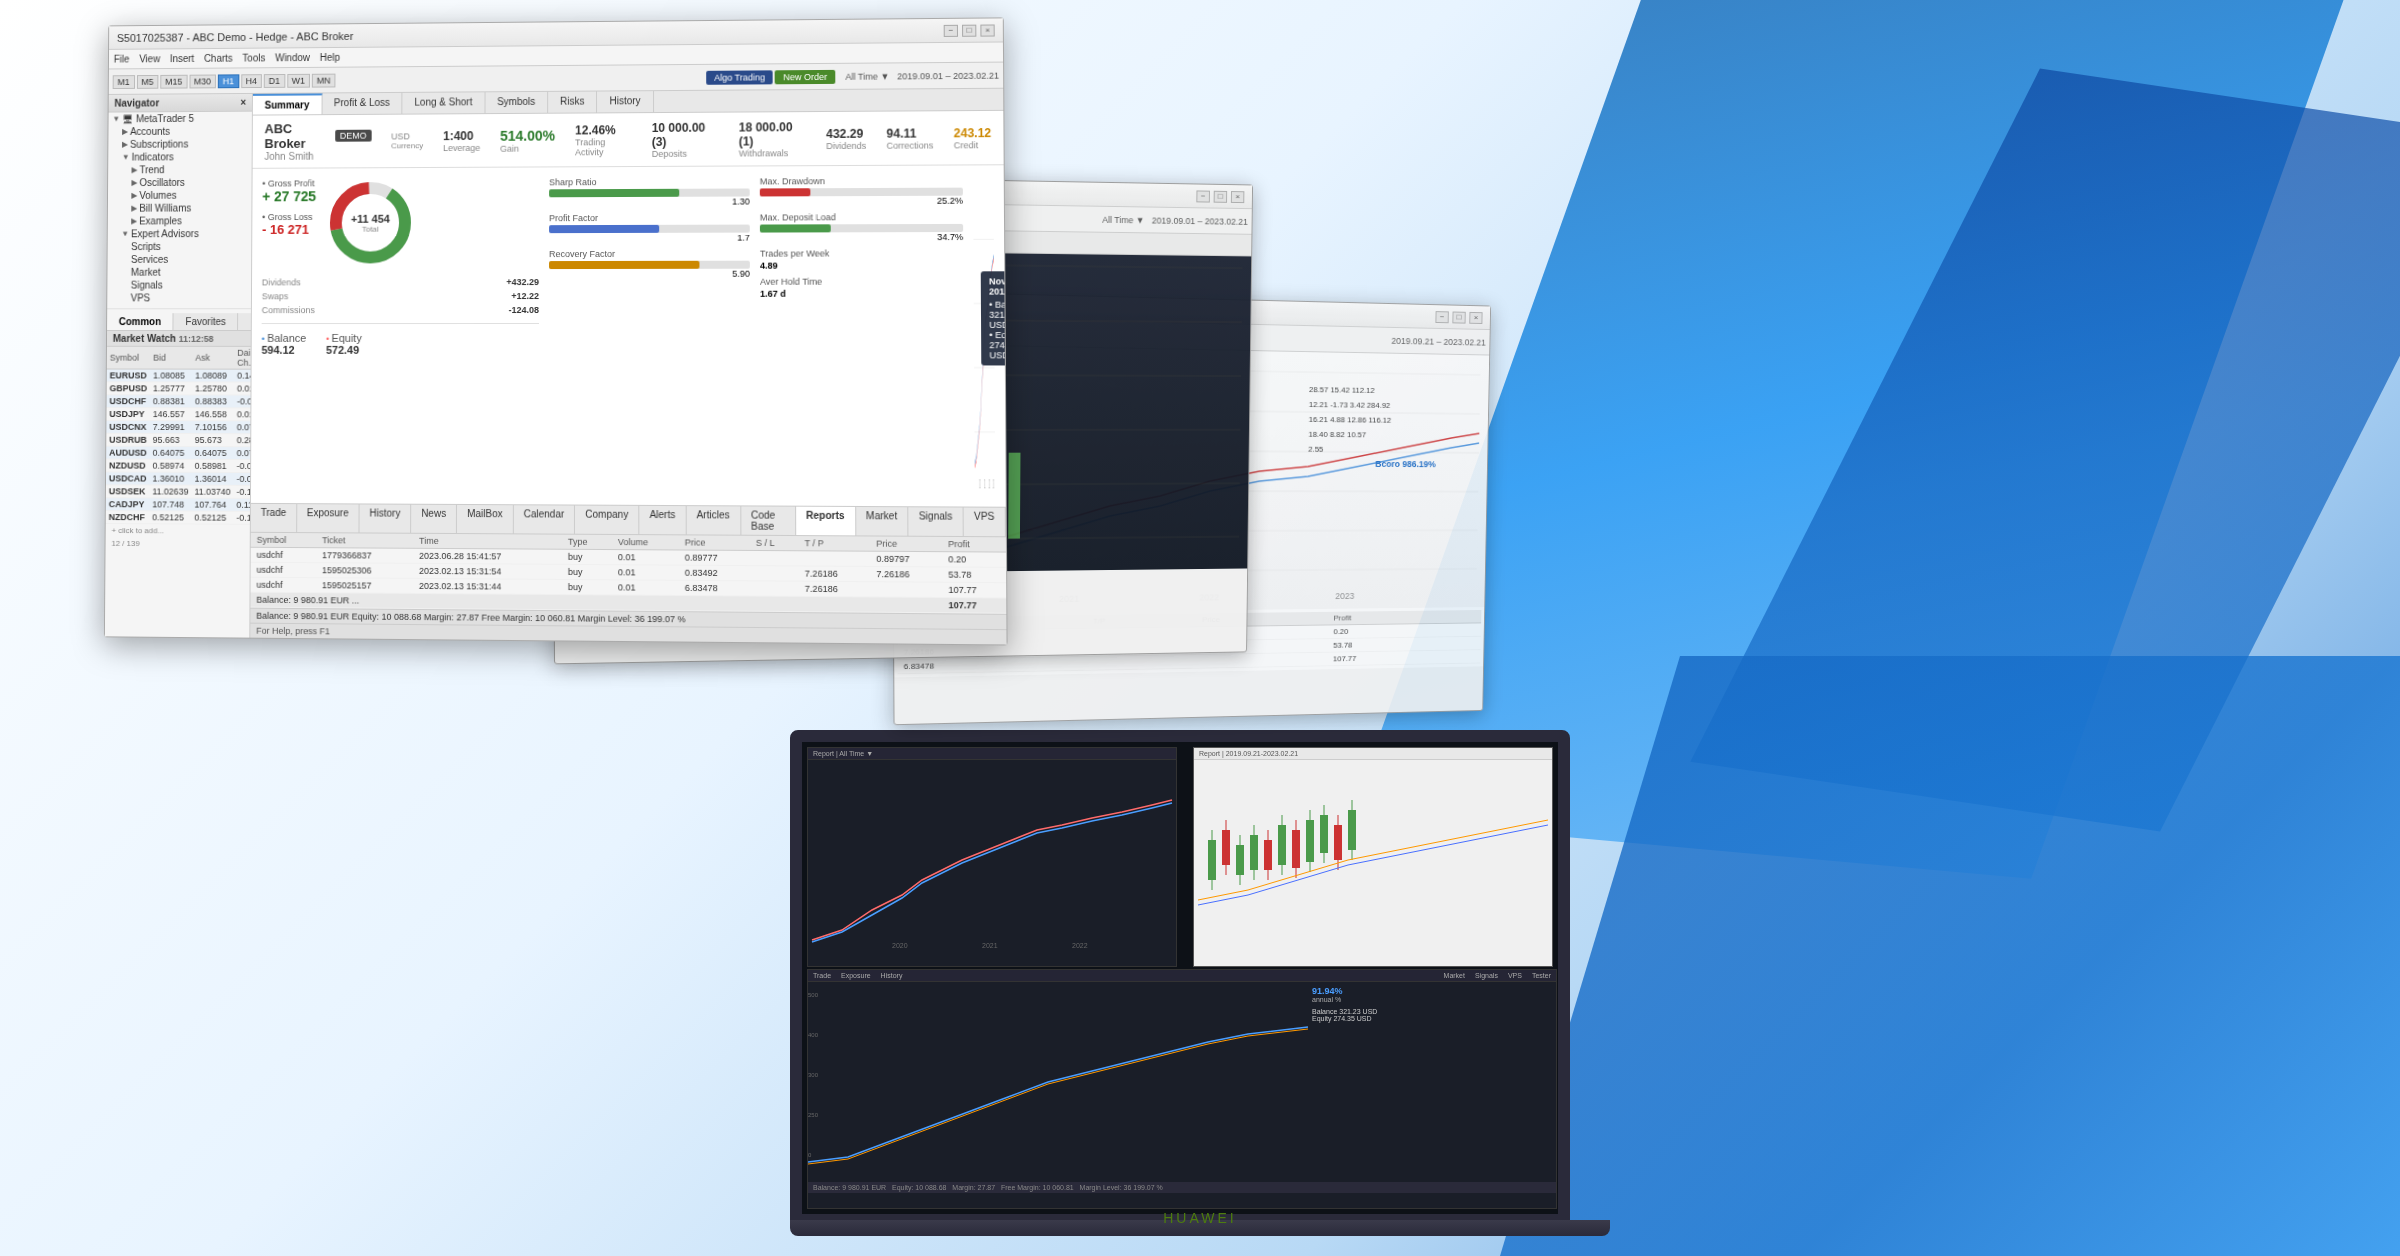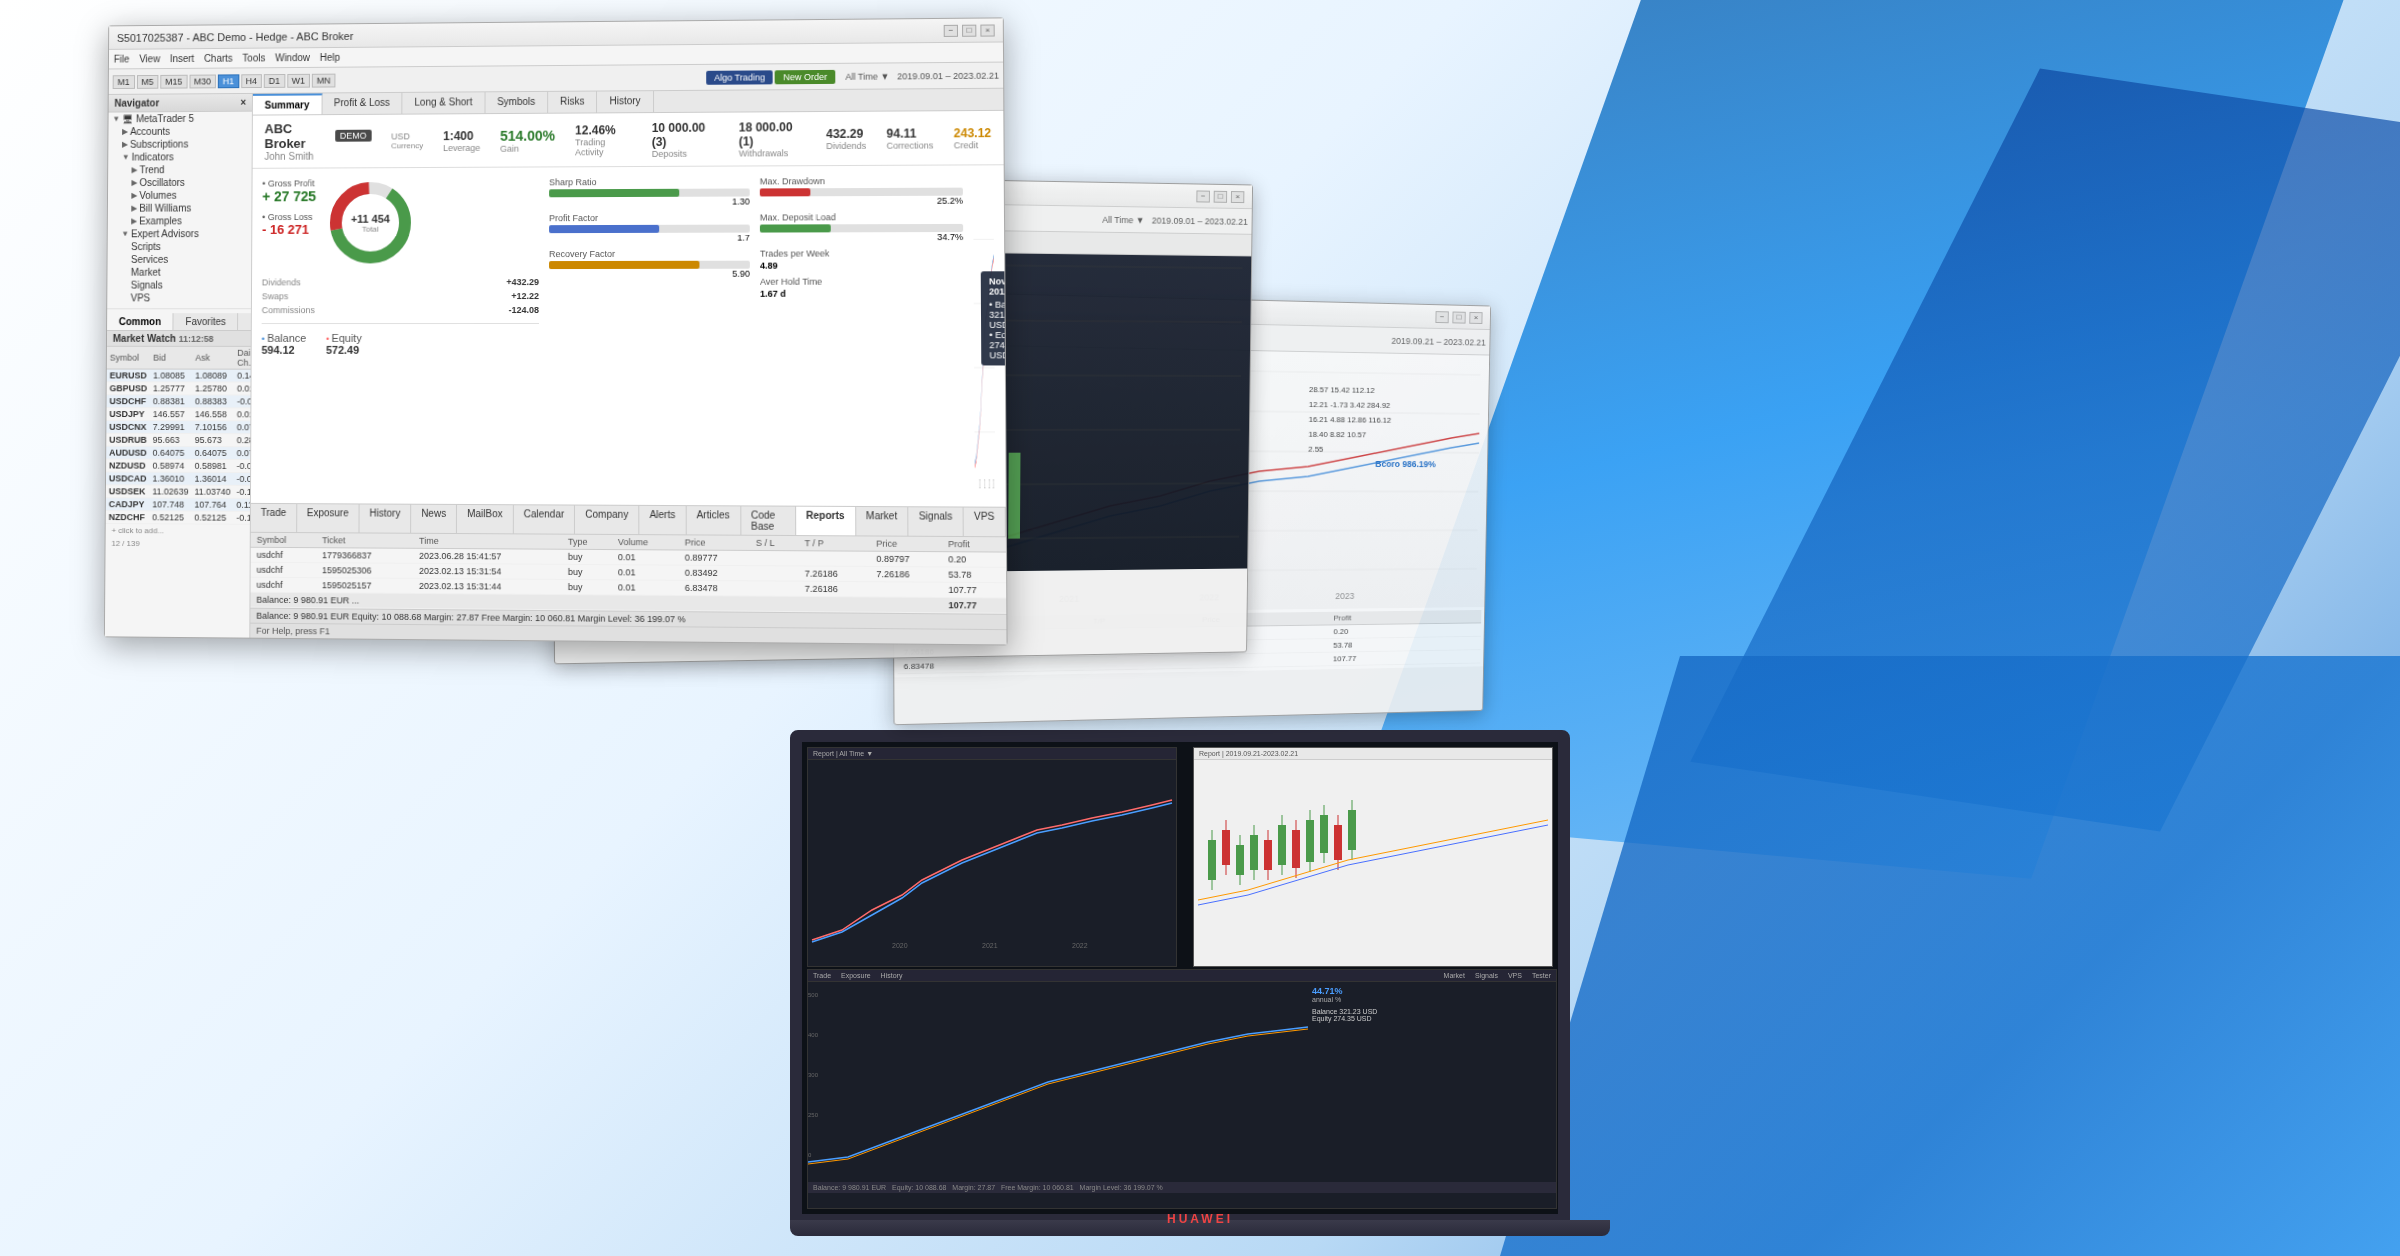--- a/index.html
+++ b/index.html
@@ -615,24 +615,24 @@
     .chart-axis-label {
       font-size: 8px;
       fill: #888;
     }
 
     .huawei-logo {
       position: absolute;
       bottom: 10px;
       left: 50%;
       transform: translateX(-50%);
-      color: #ef4444;
-      font-size: 12px;
+      color: #4d7c0f;
+      font-size: 14px;
       letter-spacing: 3px;
-      font-weight: bold;
+      font-weight: normal;
     }
   </style>
 </head>
 <body>
 
 <div class="bg-gradient"></div>
 
 <div class="blue-shape-1"></div>
 <div class="blue-shape-2"></div>
 <div class="blue-shape-3"></div>
@@ -1336,21 +1336,21 @@
             <polyline fill="none" stroke="#ff9900" stroke-width="1" points="0,182 40,177 80,162 120,147 160,132 200,117 240,102 280,92 320,82 360,72 400,62 440,54 500,47"></polyline>
 
             <text x="0" y="15" fill="#666" font-size="6">500</text>
             <text x="0" y="55" fill="#666" font-size="6">400</text>
             <text x="0" y="95" fill="#666" font-size="6">300</text>
             <text x="0" y="135" fill="#666" font-size="6">250</text>
             <text x="0" y="175" fill="#666" font-size="6">0</text>
           </svg>
 
           <div style="width:200px;background:#1a1e28;padding:4px;font-size:8px;color:#ccc;">
-            <div style="color:#4a9eff;font-size:9px;font-weight:bold;">44.71%</div>
+            <div style="color:#4a9eff;font-size:9px;font-weight:bold;">91.94%</div>
             <div style="color:#aaa;font-size:7px;">annual %</div>
             <div style="margin-top:5px;font-size:7px;">Balance 321.23 USD</div>
             <div style="font-size:7px;">Equity 274.35 USD</div>
           </div>
         </div>
 
         <div style="background:#2a2a3a;padding:2px 5px;font-size:7px;color:#888;">
           Balance: 9 980.91 EUR &nbsp; Equity: 10 088.68 &nbsp; Margin: 27.87 &nbsp; Free Margin: 10 060.81 &nbsp; Margin Level: 36 199.07 %
         </div>
       </div>

